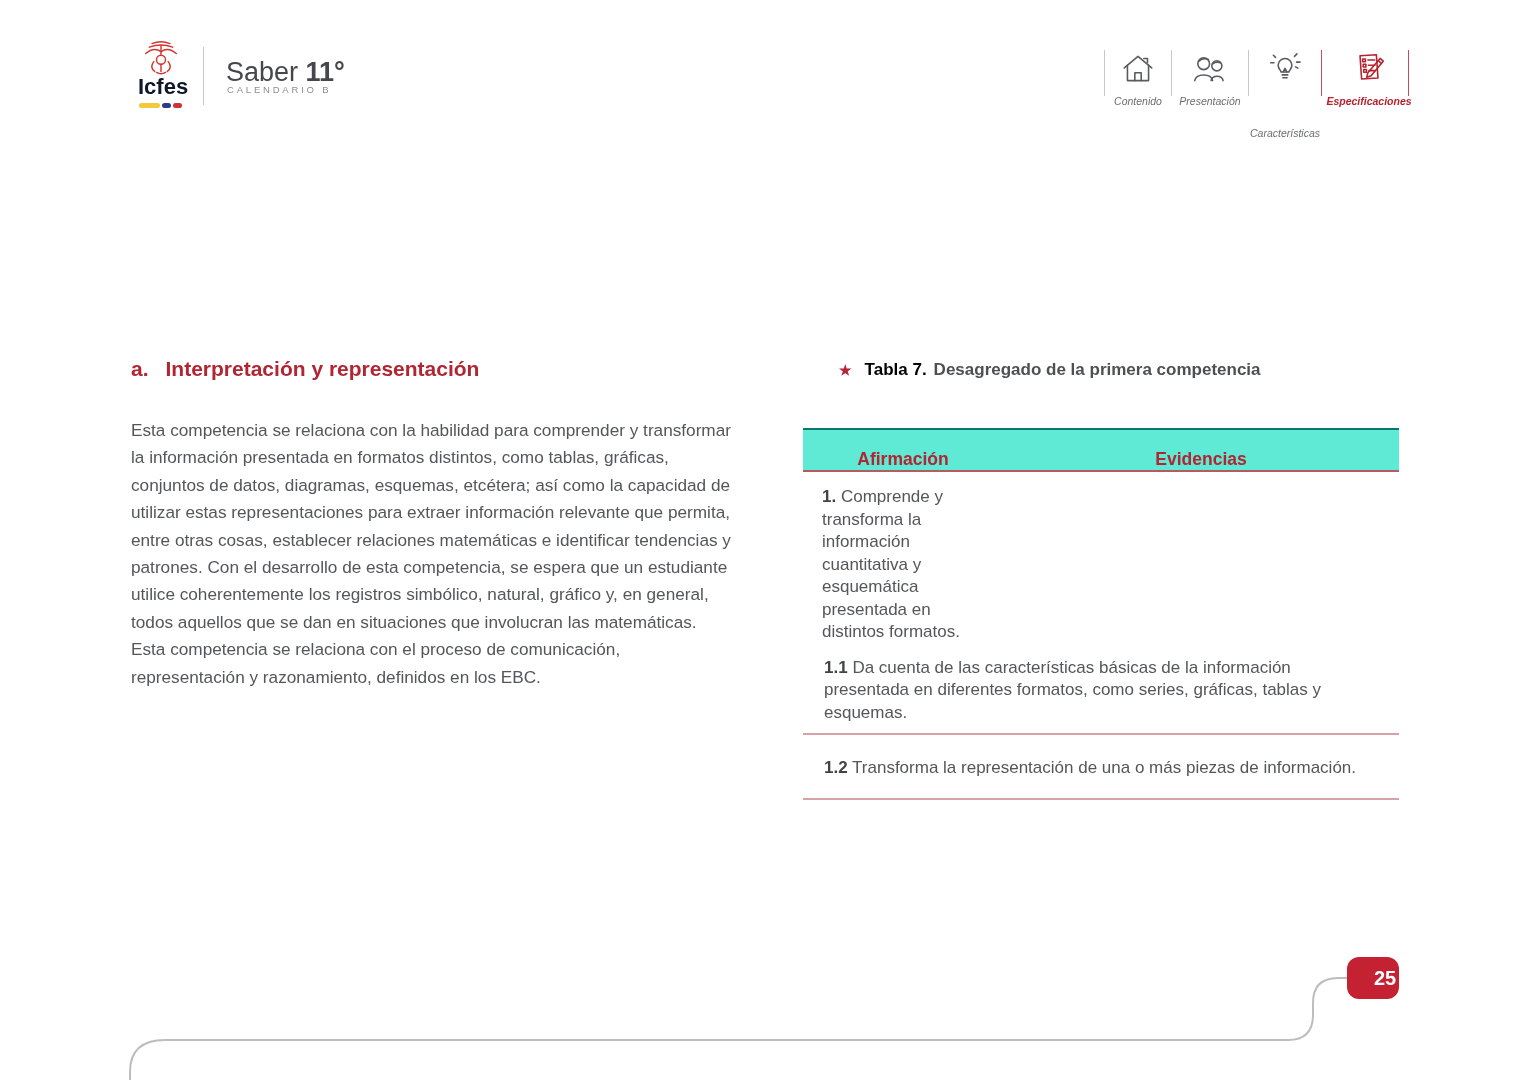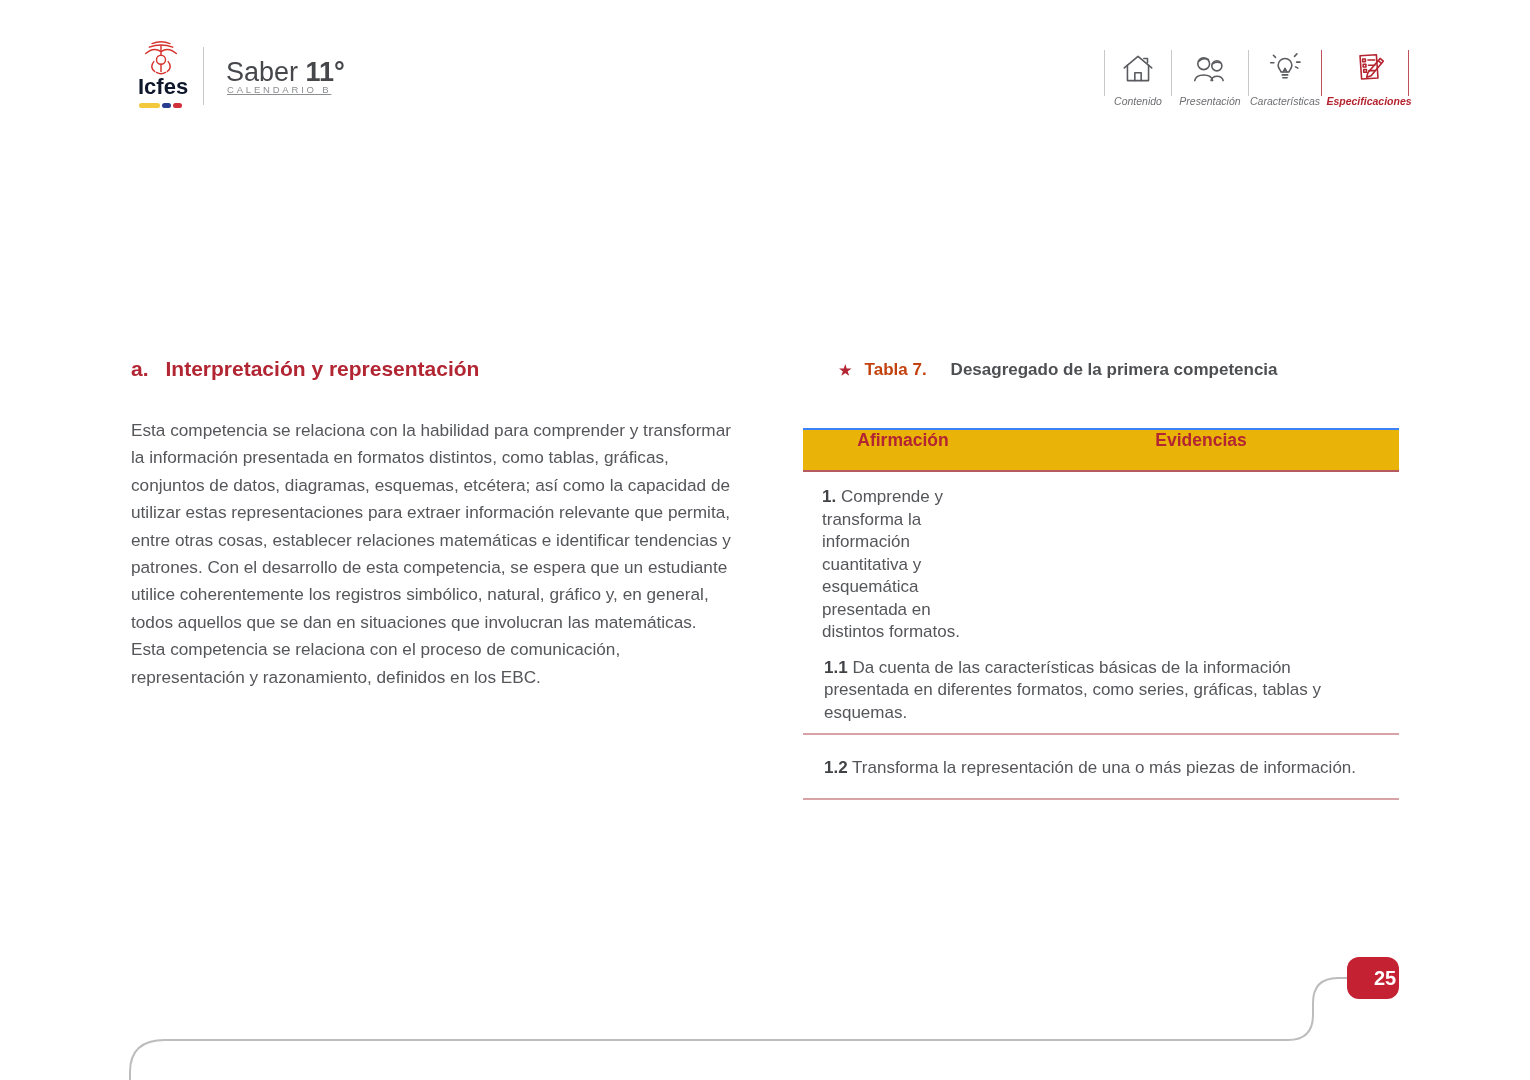--- a/index.html
+++ b/index.html
@@ -13,21 +13,21 @@
   .crest { position:absolute; left:141px; top:40px; }
   .brand-name { position:absolute; left:138px; top:74px; font-size:22px; font-weight:700; color:#0f172a; }
   .flag-stripe { position:absolute; left:139px; top:103px; display:flex; gap:2px; }
   .flag-stripe span { height:5px; border-radius:2.5px; display:block; }
   .flag-yellow { width:21px; background:#f3c93c; }
   .flag-blue { width:9px; background:#2a3b8f; }
   .flag-red { width:9px; background:#d03038; }
   .logo-divider { position:absolute; left:203px; top:47px; width:1px; height:58px; background:#c9c9c9; }
   .product-title { position:absolute; left:226px; top:57px; font-size:27px; color:#46474b; font-weight:400; }
   .product-title b { font-weight:700; }
-  .calendar-label { position:absolute; left:227px; top:84px; font-size:9.5px; letter-spacing:2.8px; color:#8d8e90;text-decoration:underline; }
+  .calendar-label { position:absolute; left:227px; top:84px; font-size:9.5px; letter-spacing:2.8px; color:#8d8e90; }
 
   
   .nav { position:absolute; left:1104px; top:48px; display:flex; align-items:flex-start; }
   .nav-divider { width:1px; height:46px; background:#c9c9c9; margin-top:2px; }
   .nav-divider.red { background:#c0515a; }
   .nav-item { display:flex; flex-direction:column; align-items:center; cursor:pointer; }
   .nav-item .ico { height:42px; display:flex; align-items:center; justify-content:center; color:#5a5b5e; }
   .nav-item .lbl { margin-top:5px; font-size:10.5px; color:#6d6e71; white-space:nowrap; padding:0 5px;font-style:italic; }
   .nav-item.active .ico { color:#b5232f; }
   .nav-item.active .lbl { color:#b5232f; font-weight:700; }
@@ -36,26 +36,26 @@
   
   .section-heading { position:absolute; left:131px; top:357px; display:flex; gap:17px;
     font-size:21px; font-weight:700; color:#b22532; }
   .section-paragraph { position:absolute; left:131px; top:417px; width:601px;
     font-size:17.2px; line-height:27.4px; color:#55565a; }
 
   
   .table-caption { position:absolute; left:839px; top:360px; display:flex; align-items:flex-start;
     font-size:17px; font-weight:700; }
   .caption-star { color:#b22532; font-size:14px; margin-right:13px; padding-top:2px; }
-  .caption-label { color:#c2410c; margin-right:24px; white-space:nowrap; }
+  .caption-label { color:#000000; margin-right:7px; white-space:nowrap; }
   .caption-text { color:#4e4f52; white-space:nowrap; }
 
   .tbl { position:absolute; left:803px; top:428px; width:596px; }
-  .tbl-head { display:flex; align-items:flex-start; height:44px; background:#eab308;
-    border-top:2px solid #3b82f6; border-bottom:2px solid #b65a60; }
+  .tbl-head { display:flex; align-items:flex-end; height:44px; background:#5eead4;
+    border-top:2px solid #0f766e; border-bottom:2px solid #b65a60; }
   .th { font-size:17.5px; font-weight:700; color:#b22532; text-align:center; }
   .th-afirm { width:200px; }
   .th-evid { flex:1; }
 
   .tbl-body { display:flex; border-bottom:2px solid #d7a3a6;flex-direction:column; }
   .cell-afirm { width:192px; padding:14px 0 0 19px; font-size:17px; line-height:22.5px; color:#55565a; }
   .cell-evid { flex:1; font-size:17px; line-height:22.5px; color:#55565a; }
   .cell-evid .evid-1 { padding:13px 34px 9px 21px; }
   .evid-sep { border-top:2px solid #d7a3a6; }
   .cell-evid .evid-2 { padding:22px 34px 18px 21px; }
@@ -117,21 +117,21 @@
           <path d="M8.5 10.5 q4 -3.5 9 -1.5"></path>
           <circle cx="25.5" cy="15" r="4.8"></circle>
           <path d="M21.5 13 q3.5 -2.5 7.5 -1"></path>
           <path d="M4.5 29 c1.5 -7 15.5 -7 17 0"></path>
           <path d="M20 29 c1.5 -5.5 10 -5.5 11.5 0"></path>
         </svg>
       </span>
       <span class="lbl">Presentación</span>
     </div>
     <div class="nav-divider"></div>
-    <div class="nav-item" style="width:72px;">
+    <div class="nav-item" style="width:72px;gap:32px;">
       <span class="ico">
         <svg width="38" height="38" viewBox="0 0 36 36" fill="none" stroke="currentColor" stroke-width="1.5" stroke-linecap="round" stroke-linejoin="round">
           <path d="M18 8 a6.5 6.5 0 0 1 6.5 6.5 c0 3 -2.2 4.2 -2.8 6.3 h-7.4 c-.6 -2.1 -2.8 -3.3 -2.8 -6.3 A6.5 6.5 0 0 1 18 8 z"></path>
           <path d="M15.4 23.6 h5.2"></path>
           <path d="M16 26.3 h4"></path>
           <path d="M16.3 20.8 l1.7 -3.4 1.7 3.4"></path>
           <path d="M27 6 l2.3 -2.3"></path>
           <path d="M29 11.5 h3.2"></path>
           <path d="M28 16 l2.2 1.2"></path>
           <path d="M7.5 12 h-3"></path>

